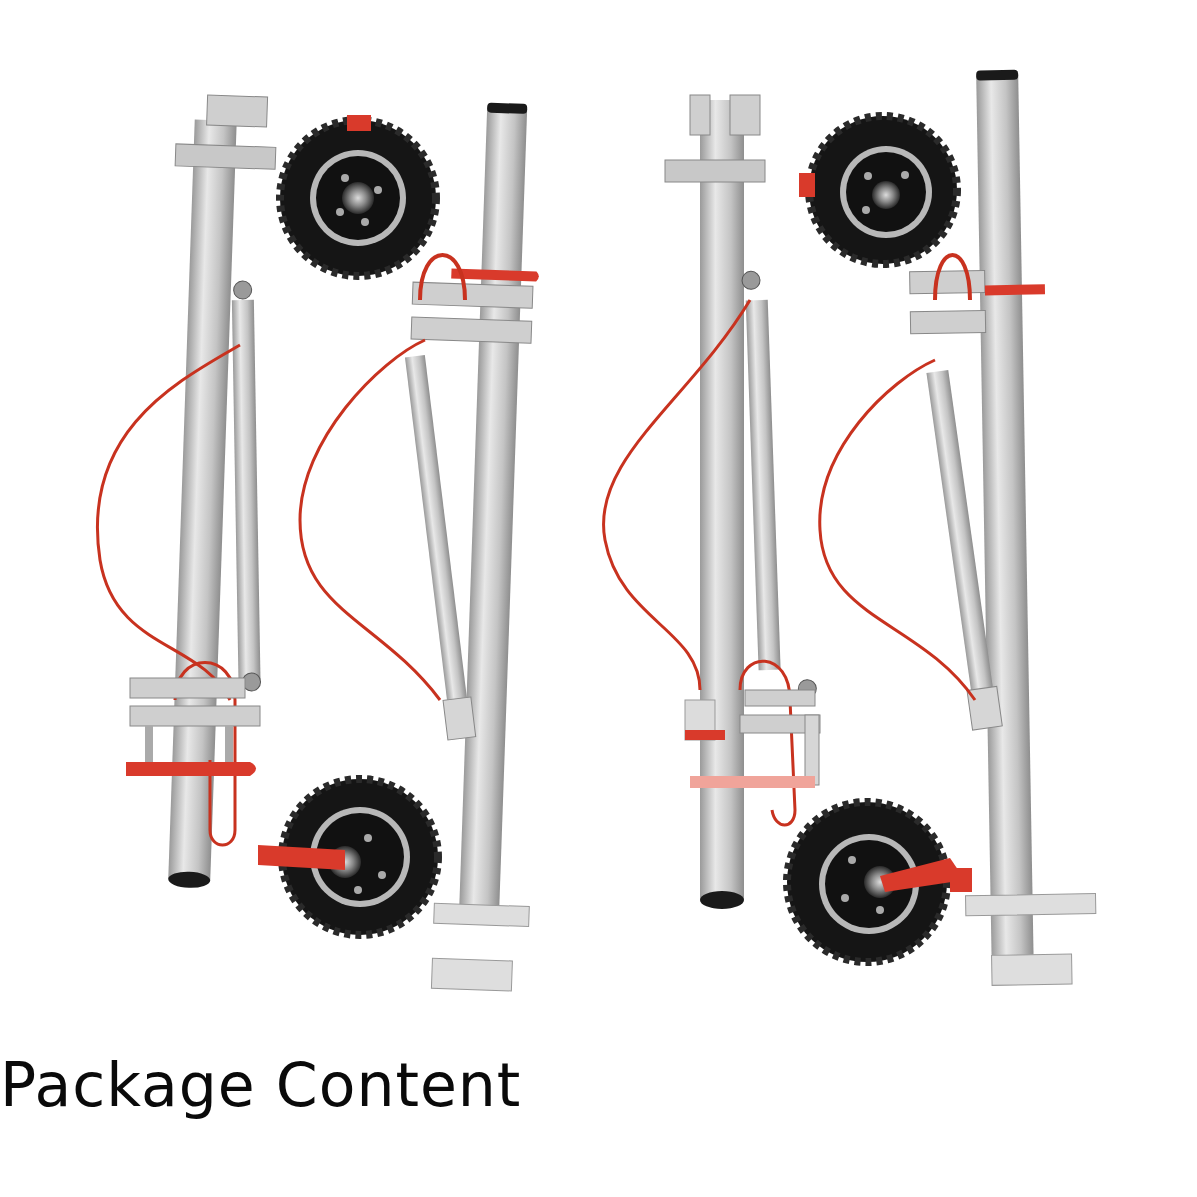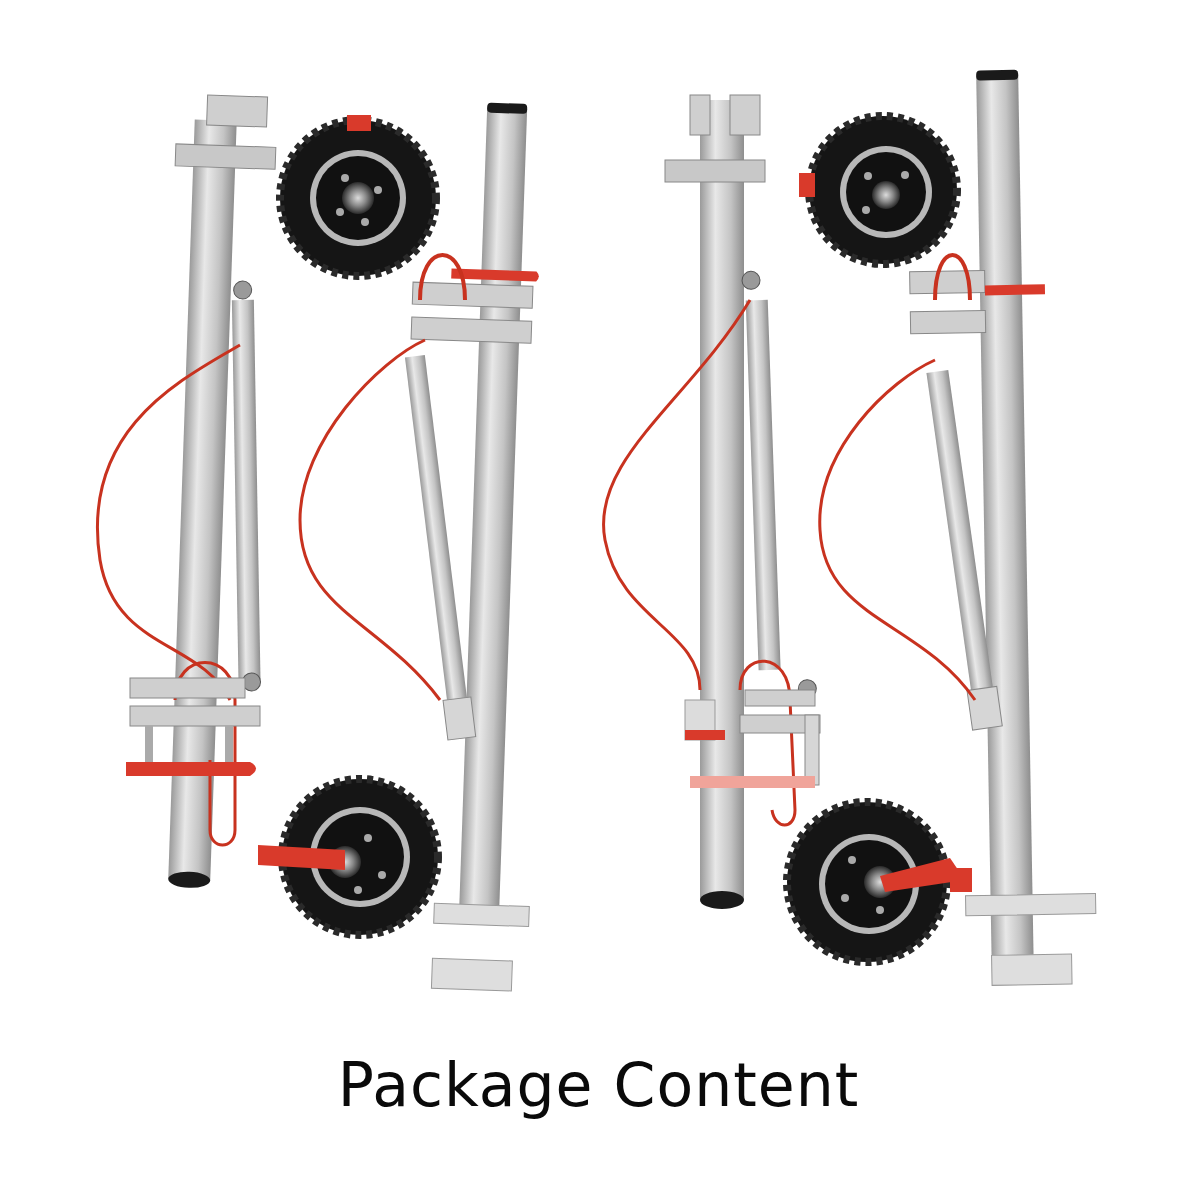--- a/index.html
+++ b/index.html
@@ -1,20 +1,20 @@
 <!DOCTYPE html>
 <html><head>
   <meta charset="utf-8">
   <style>
     html, body { margin: 0; padding: 0; background: #ffffff; }
     body { width: 1197px; height: 1197px; position: relative; overflow: hidden; font-family: "DejaVu Sans", sans-serif; }
     .photo { position: absolute; left: 0; top: 0; width: 1197px; height: 1040px; }
     .caption {
       position: absolute; left: 0; top: 1040px; width: 1197px; height: 90px;
-      text-align: center; font-family: "DejaVu Sans", sans-serif; font-size: 60px;
+      text-align: left; font-family: "DejaVu Sans", sans-serif; font-size: 60px;
       font-weight: 500; color: #0a0a0a; letter-spacing: 1px; line-height: 90px;
     }
     svg { display: block; }
   </style>
 </head>
 <body>
 
 <div class="photo">
   <svg width="1197" height="1040" viewBox="0 0 1197 1040" xmlns="http://www.w3.org/2000/svg">
     <defs>

